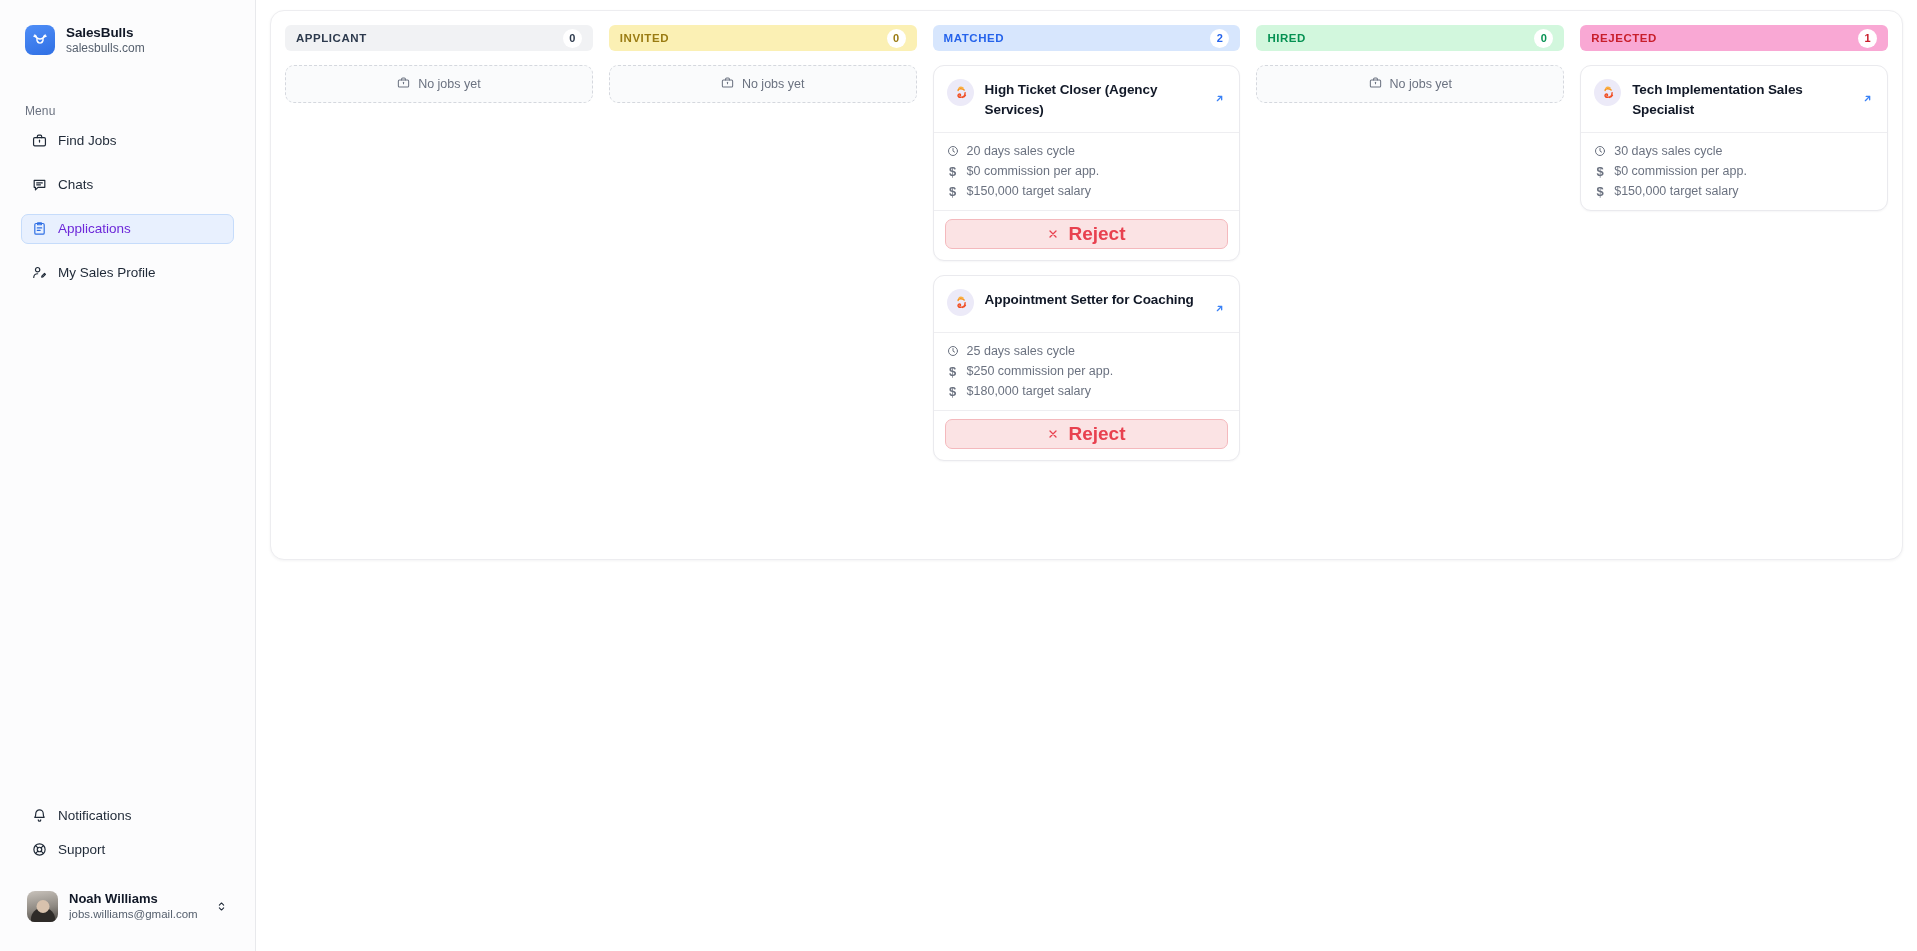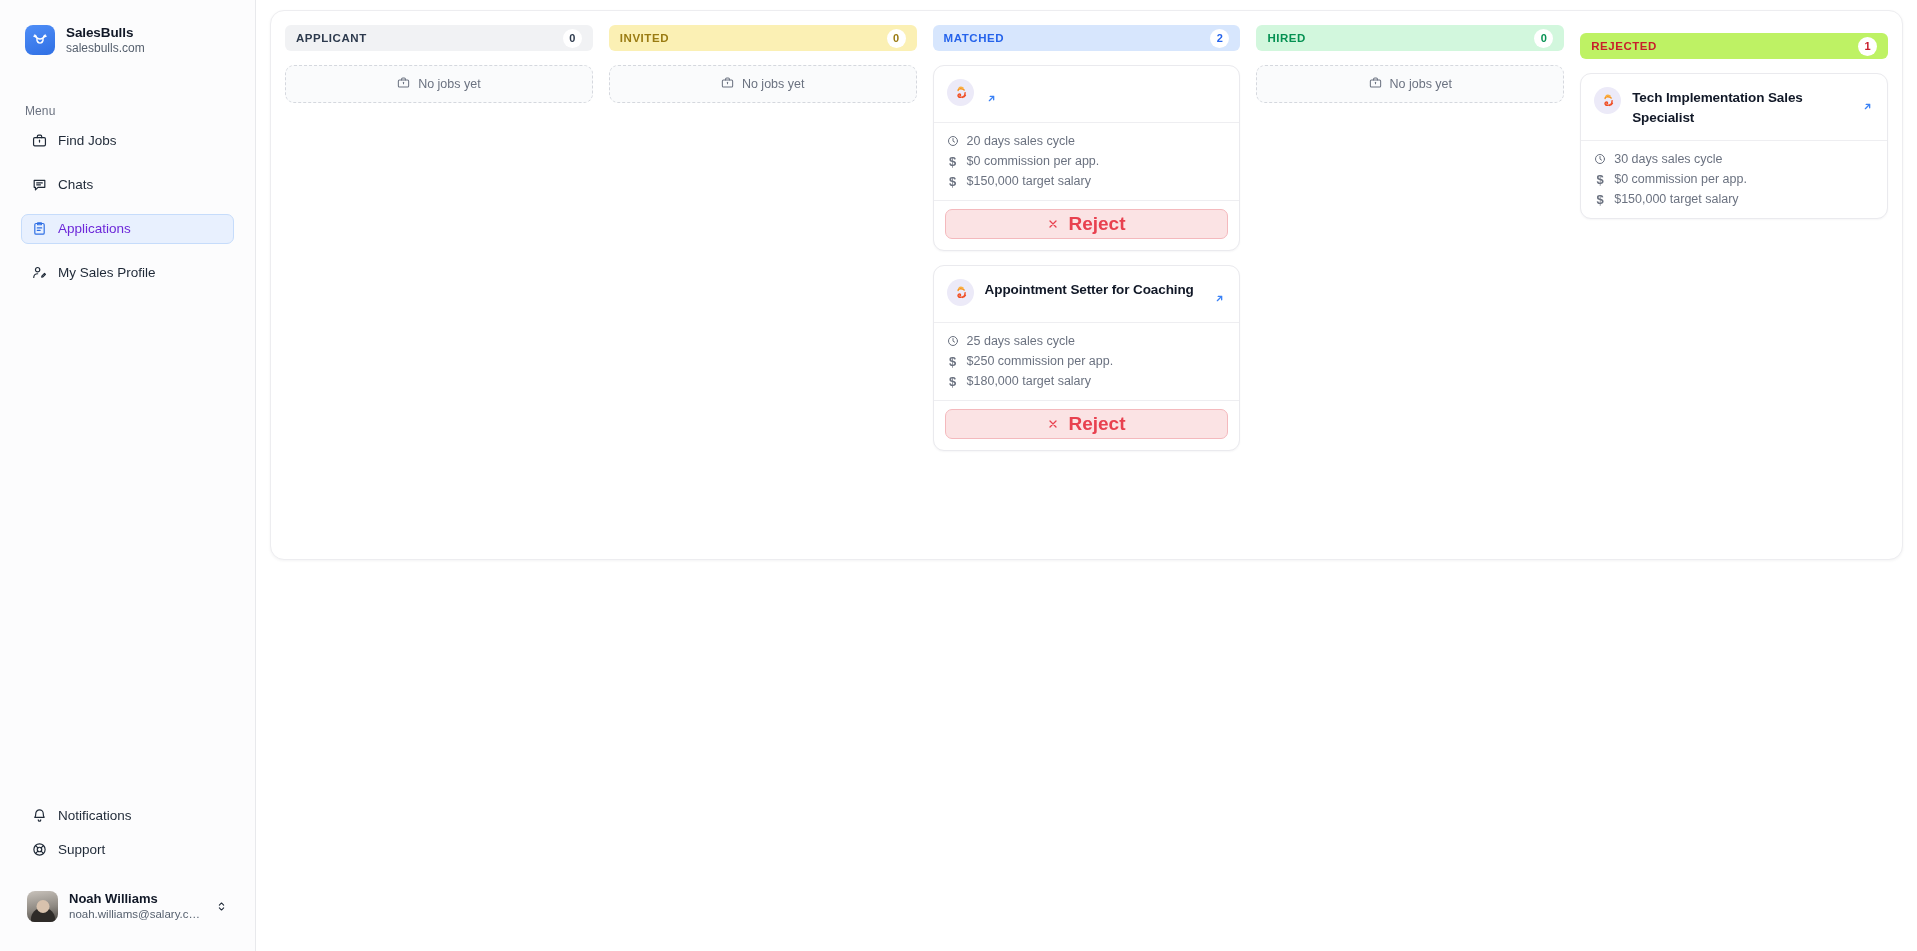--- a/index.html
+++ b/index.html
@@ -99,21 +99,21 @@
     font-size: 11px; font-weight: 700; letter-spacing: 0;
   }
   .col-applicant { background: #f1f2f4; color: #2d3a4d; }
   .col-applicant .count { color: #2d3a4d; }
   .col-invited   { background: #fbf0b4; color: #9a7b12; }
   .col-invited .count { color: #9a7b12; }
   .col-matched   { background: #d7e6fd; color: #2563eb; }
   .col-matched .count { color: #2563eb; }
   .col-hired     { background: #d2f7dd; color: #059152; }
   .col-hired .count { color: #059152; }
-  .col-rejected  { background: #bef264; color: #c81e2b; margin-top: 8px; }
+  .col-rejected  { background: #f9a8d4; color: #c81e2b; }
   .col-rejected .count { color: #c81e2b; }
 
   .empty {
     height: 38px; border: 1px dashed #d5d8de; border-radius: 9px;
     background: #fafbfc;
     display: flex; align-items: center; justify-content: center; gap: 8px;
     font-size: 12.5px; color: #6b7280;
   }
 
   .card {
@@ -237,21 +237,21 @@
           </svg>
         </span>
         <span>Support</span>
       </div>
     </div>
 
     <div class="user-card">
       <div class="avatar"></div>
       <div class="user-meta">
         <span class="user-name">Noah Williams</span>
-        <span class="user-mail">noah.williams@salary.com</span>
+        <span class="user-mail">jobs.williams@gmail.com</span>
       </div>
       <span class="updown">
         <svg width="13" height="13" viewBox="0 0 24 24" fill="none" stroke="#1f2937" stroke-width="2" stroke-linecap="round" stroke-linejoin="round">
           <path d="M8 9.5 12 5.5l4 4M8 14.5l4 4 4-4"></path>
         </svg>
       </span>
     </div>
 
   </aside>
 
@@ -301,20 +301,21 @@
         <div class="card">
           <div class="card-top">
             <span class="logo-circle">
               <svg width="17" height="17" viewBox="0 0 24 24" fill="none">
                 <path d="M18.5 12.2c0 4-3 6.6-6.4 6.6-2 0-3.6-1-3.6-2.6 0-1.3 1-2 2.1-2 .9 0 1.5.5 1.5 1.2 0 .6-.4.9-.9.9" stroke="#f04e23" stroke-width="2" stroke-linecap="round"></path>
                 <path d="M17.2 8.6c-1.3-1.2-3.2-1.8-5-1.8-2 0-3.6 1-3.6 2.5" stroke="#f7941d" stroke-width="2" stroke-linecap="round"></path>
                 <path d="M15.8 5.6c-1-.6-2.3-1-3.5-1-1.4 0-2.4.7-2.4 1.6" stroke="#fbb040" stroke-width="1.9" stroke-linecap="round"></path>
                 <path d="M19 15.8c-.8 1.6-2.3 2.8-4.2 3.2" stroke="#f04e23" stroke-width="1.9" stroke-linecap="round"></path>
               </svg>
             </span>
+            <span class="card-title">High Ticket Closer (Agency Services)</span>
             <span class="ext-link">
               <svg width="13" height="13" viewBox="0 0 24 24" fill="none" stroke="#3b82f6" stroke-width="2.4" stroke-linecap="round" stroke-linejoin="round">
                 <path d="M8 16 16 8M9.5 8H16v6.5"></path>
               </svg>
             </span>
           </div>
           <div class="card-meta">
             <div class="meta-row">
               <span class="mi">
                 <svg width="12" height="12" viewBox="0 0 24 24" fill="none" stroke="#6b7280" stroke-width="2" stroke-linecap="round" stroke-linejoin="round">

